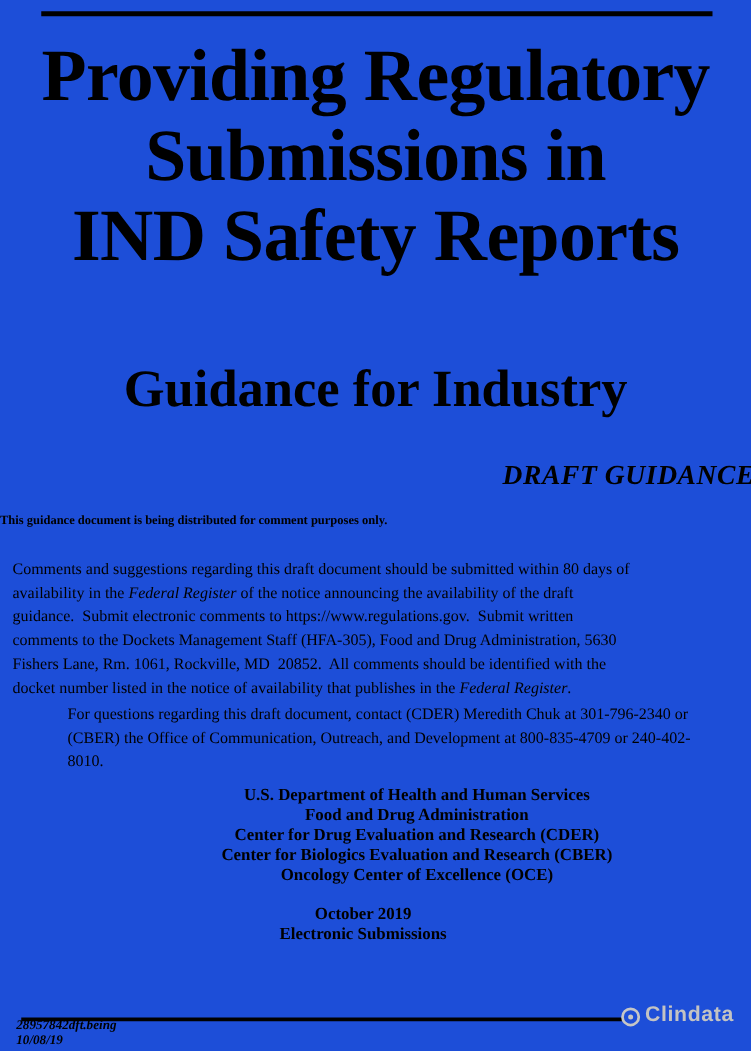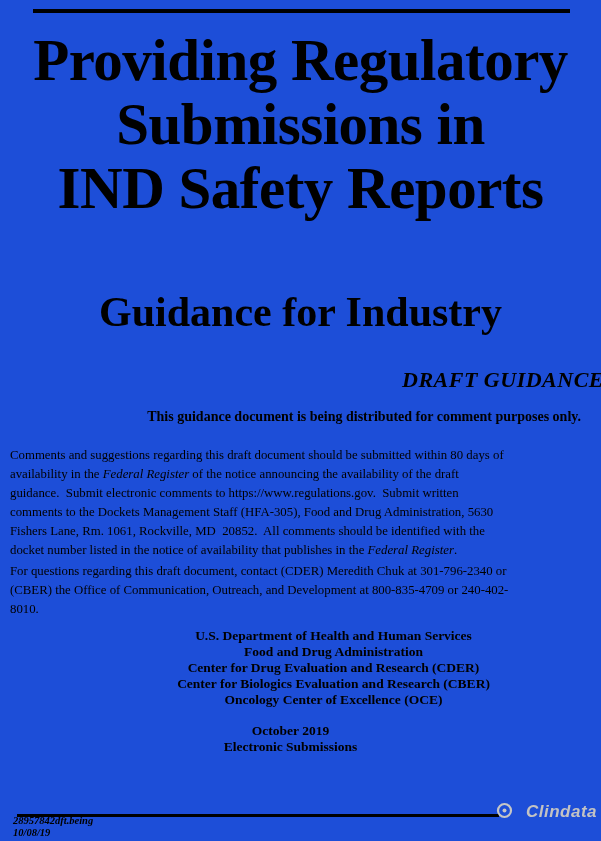--- a/index.html
+++ b/index.html
@@ -25,52 +25,51 @@
     text-align:center;font-weight:bold;
     font-size:42px;line-height:48px;
   }
   .draft{
     position:absolute;top:366px;left:0;width:calc(100% - 20px);
     text-align:right;font-weight:bold;font-style:italic;
     font-size:22px;line-height:28px;letter-spacing:0.5px;margin-left:23px;
   }
   .note{
     position:absolute;top:408px;left:0;width:calc(100% - 20px);
-    text-align:right;font-weight:bold;
-    font-size:14px;line-height:18px;
+    text-align:left;font-weight:bold;
+    font-size:10px;line-height:18px;
   }
   .para{
     position:absolute;left:10px;
     font-size:12.8px;line-height:19px;
   }
   .para-comments{top:446px;}
-  .para-questions{top:562px;}
+  .para-questions{top:562px;margin-left:44px;}
   .para .line{white-space:pre;}
   .it{font-style:italic;}
 
   .org{
     position:absolute;top:628px;left:12px;width:calc(100% - 20px);
     text-align:center;font-weight:bold;
     font-size:13.5px;line-height:16px;margin-left:31px;
   }
   .dateblock{
     position:absolute;top:723px;left:0;width:calc(100% - 20px);
     text-align:center;font-weight:bold;
     font-size:13.5px;line-height:16px;
   }
   .footer-text{
     position:absolute;left:13px;top:815px;
     font-size:10.5px;line-height:11.5px;
     font-style:italic;font-weight:bold;
   }
   .watermark{
     position:absolute;left:496px;top:802px;
-    display:flex;align-items:flex-start;gap:13px;
+    display:flex;align-items:flex-end;gap:3px;
     color:#c3c3c3;
-    font-style:italic;
   }
   .watermark .wm-label{
     font-family:"Liberation Sans","DejaVu Sans",sans-serif;
     font-size:17px;font-weight:bold;letter-spacing:0.5px;
   }
   .wm-icon{display:block;}
 </style>
 </head>
 <body>
 

